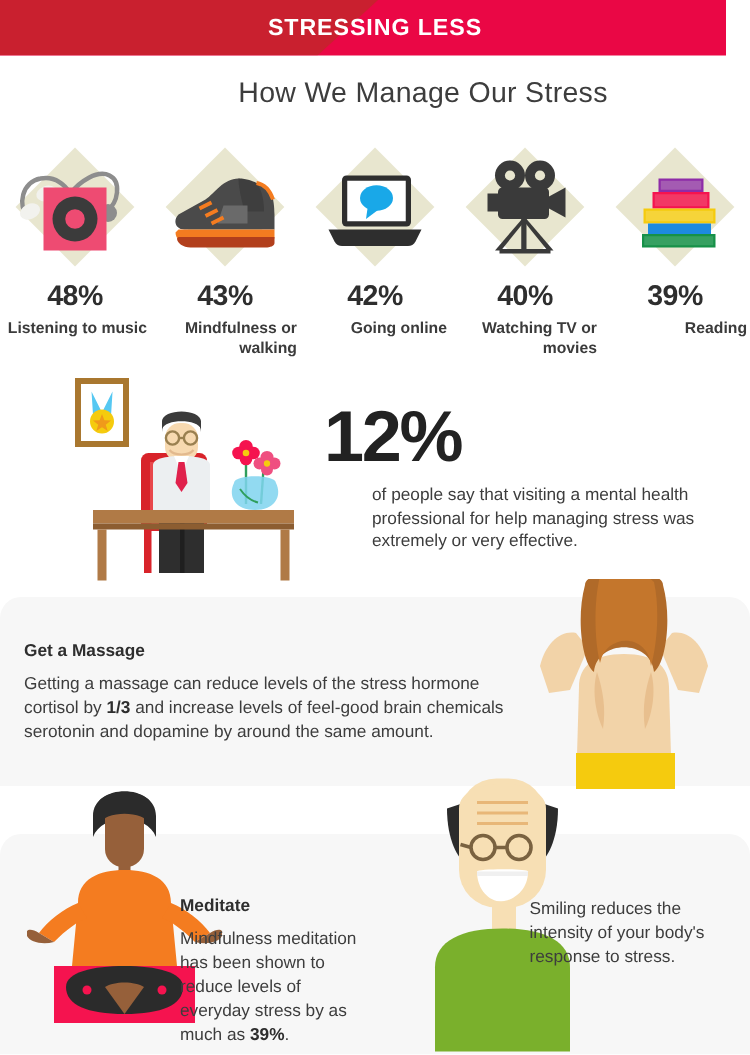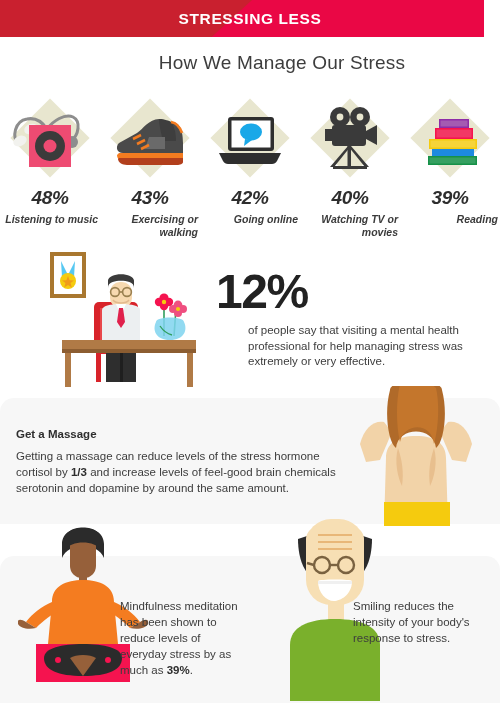--- a/index.html
+++ b/index.html
@@ -17,21 +17,21 @@
   .banner-title{position:absolute;left:0;top:0;width:500px;height:37px;
     display:flex;align-items:center;justify-content:center;
     color:#ffffff;font-size:15.5px;font-weight:bold;letter-spacing:.6px;z-index:3;}
 
   
   .main-title{position:absolute;left:0;top:52px;width:500px;text-align:center;
     font-size:19px;color:#3d3d3d;font-weight:normal;letter-spacing:.2px;padding-left:32px;}
 
   
   .stats{position:absolute;left:0;top:97px;width:500px;display:flex;}
-  .stat{width:100px;display:flex;flex-direction:column;align-items:center;font-style:italic;}
+  .stat{width:100px;display:flex;flex-direction:column;align-items:center;}
   .stat-art{position:relative;width:86px;height:82px;}
   .diamond{position:absolute;left:50%;top:50%;width:56px;height:56px;margin:-28px 0 0 -28px;
     background:#e8e6cf;transform:rotate(45deg);}
   .stat-val{margin-top:8px;font-size:19px;font-weight:bold;color:#2e2e2e;letter-spacing:-.3px;}
   .stat-lbl{margin-top:4px;font-size:10.5px;font-weight:bold;color:#3b3b3b;
     text-align:right;line-height:13px;width:96px;}
 
   .art-svg{position:absolute;left:0;top:0;}
 
   
@@ -102,21 +102,21 @@
           <path d="M12 61 L76 61 L76 65 C76 67 73 68 70 68 L20 68 C15 68 11 65 11 62 Z" fill="#b23f1c"></path>
           <g stroke="#f47c20" stroke-width="2.6" fill="none">
             <path d="M26 42 L34 38"></path>
               <path d="M30 47 L38 43"></path>
               <path d="M34 52 L42 48"></path>
           </g>
           <path d="M64 25 C70 26 73 30 75 36" fill="none" stroke="#f47c20" stroke-width="2.6"></path>
         </svg>
       </div>
       <div class="stat-val">43%</div>
-      <div class="stat-lbl">Exercising or walking</div>
+      <div class="stat-lbl">Mindfulness or walking</div>
     </div>
 
     <div class="stat">
       <div class="stat-art">
         <div class="diamond"></div>
         <svg class="art-svg" width="86" height="82" viewBox="0 0 86 82">
           <rect x="21" y="20" width="46" height="34" rx="3" fill="#2e2e2e"></rect>
           <rect x="24.5" y="23.5" width="39" height="27" fill="#ffffff"></rect>
           <path d="M12 56 L74 56 L70 64 C69 66 67 67 65 67 L21 67 C19 67 17 66 16 64 Z" fill="#2e2e2e"></path>
           <ellipse cx="44" cy="35" rx="11" ry="8.5" fill="#19a8e8"></ellipse>
@@ -273,20 +273,21 @@
       <path d="M26 140 C26 130 44 126 65 126 C86 126 104 130 104 140 C104 152 90 158 65 158 C40 158 26 152 26 140 Z" fill="#2b2b2b"></path>
       <path d="M52 140 L65 158 L78 140 C72 136 58 136 52 140 Z" fill="#96603a"></path>
       <g fill="#f5134f">
         <circle cx="40" cy="142" r="3"></circle>
           <circle cx="90" cy="142" r="3"></circle>
       </g>
     </svg>
   </div>
 
   <div class="sec sec-meditate">
+    <div class="sec-head">Meditate</div>
     <div class="sec-body"><span>Mindfulness meditation has been shown to reduce levels of everyday stress by as much as </span><b>39%</b><span>.</span></div>
   </div>
 
   <div class="art art-smile">
     <svg width="130" height="190" viewBox="0 0 130 190">
       <path d="M22 24 C22 46 30 58 34 60 L34 20 Z" fill="#2b2b2b"></path>
       <path d="M96 24 C96 46 88 58 84 60 L84 20 Z" fill="#2b2b2b"></path>
       <rect x="30" y="4" width="58" height="86" rx="25" fill="#f7dfb4"></rect>
       <path d="M30 24 C30 2 88 2 88 24 L88 30 L30 30 Z" fill="#f7dfb4"></path>
       <g stroke="#e8b778" stroke-width="2" fill="none">

